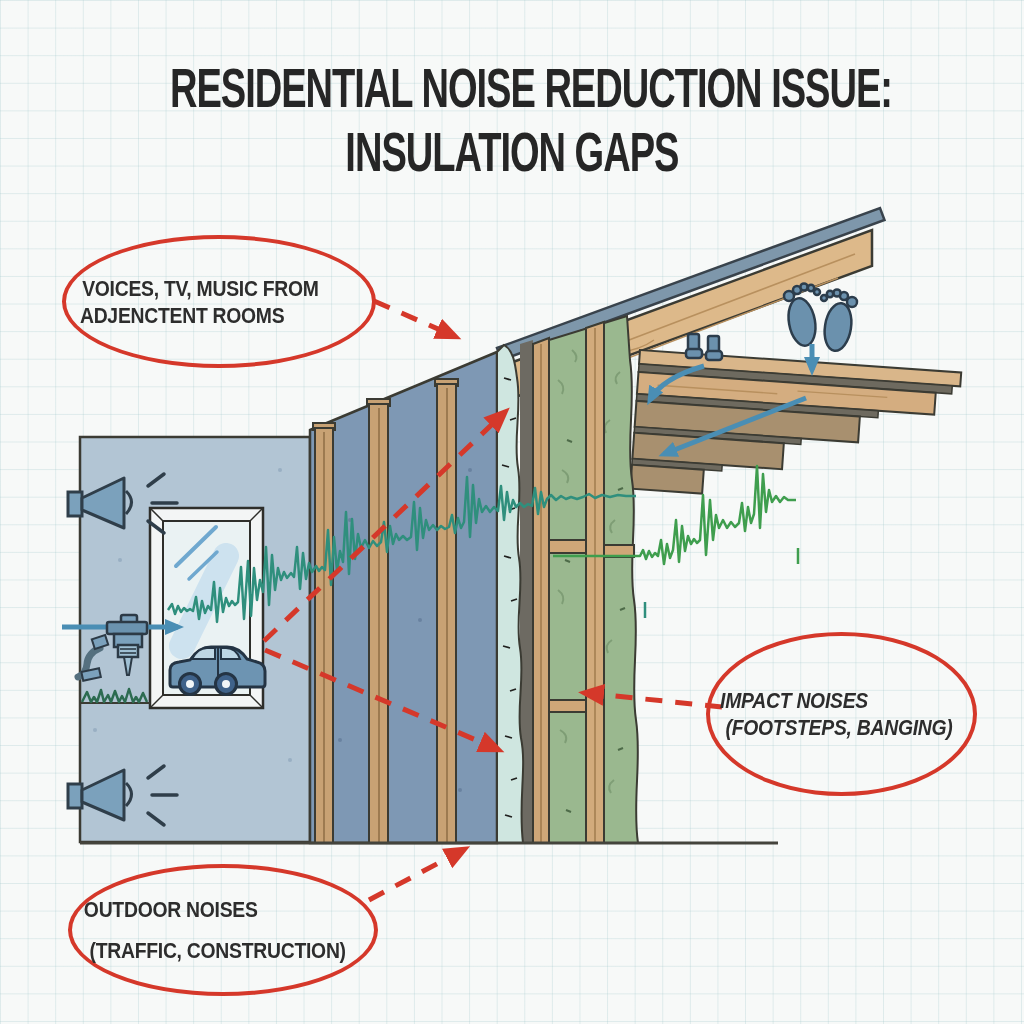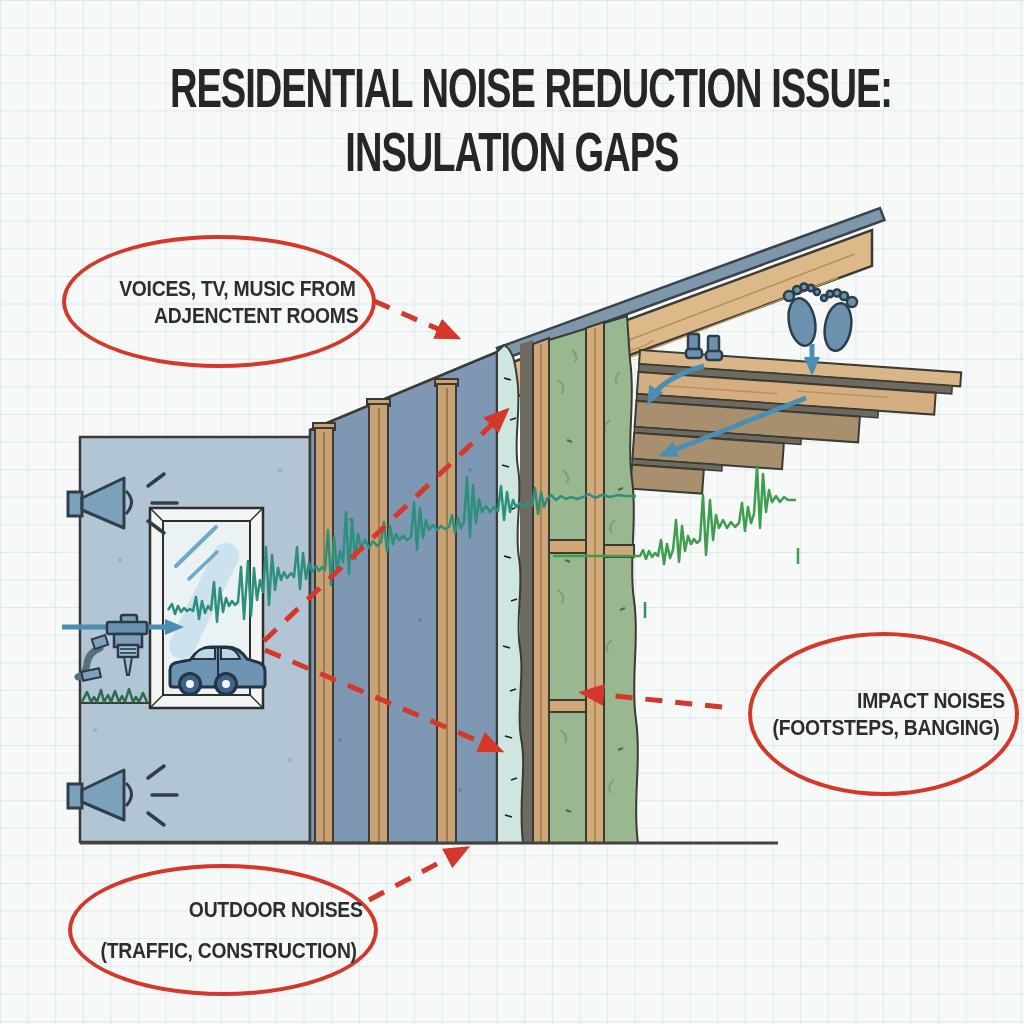--- a/index.html
+++ b/index.html
@@ -13,21 +13,21 @@
     background-size:27.6px 27.6px;
   }
   .title{
     position:absolute;top:36px;left:0;width:1024px;text-align:center;
     color:#262626;font-weight:bold;line-height:50px;margin-top:27px;
   }
   .title-line{display:inline-block;transform:scaleX(0.68);transform-origin:50% 50%;
     font-size:56px;letter-spacing:-1.5px;white-space:nowrap;}
   .callout{
     position:absolute;border:4.5px solid #d5382a;border-radius:50%;
-    display:flex;flex-direction:column;align-items:flex-end;justify-content:center;
+    display:flex;flex-direction:column;align-items:flex-start;justify-content:center;
     color:#2d2d2d;font-weight:bold;text-align:center;background:transparent;
   }
   .callout .cl{display:block;transform:scaleX(0.88);white-space:nowrap;
     font-size:22px;line-height:27px;letter-spacing:-0.3px;}
   .illus{position:absolute;left:0;top:0;}
 </style>
 </head>
 <body>
 
 <div class="canvas">
@@ -296,21 +296,21 @@
   <div class="title">
     <span class="title-line">RESIDENTIAL NOISE REDUCTION ISSUE:</span><br>
     <span class="title-line">INSULATION GAPS</span>
   </div>
 
   <div class="callout" style="left:62px;top:235px;width:306px;height:125px;">
     <span class="cl">VOICES, TV, MUSIC FROM</span>
     <span class="cl">ADJENCTENT ROOMS</span>
   </div>
 
-  <div class="callout" style="left:748px;top:632px;width:263px;height:156px;">
+  <div class="callout" style="left:706px;top:632px;width:263px;height:156px;font-style:italic;">
     <span class="cl">IMPACT NOISES</span>
     <span class="cl">(FOOTSTEPS, BANGING)</span>
   </div>
 
   <div class="callout" style="left:68px;top:864px;width:302px;height:124px;gap:14px;">
     <span class="cl">OUTDOOR NOISES</span>
     <span class="cl">(TRAFFIC, CONSTRUCTION)</span>
   </div>
 
 </div>

